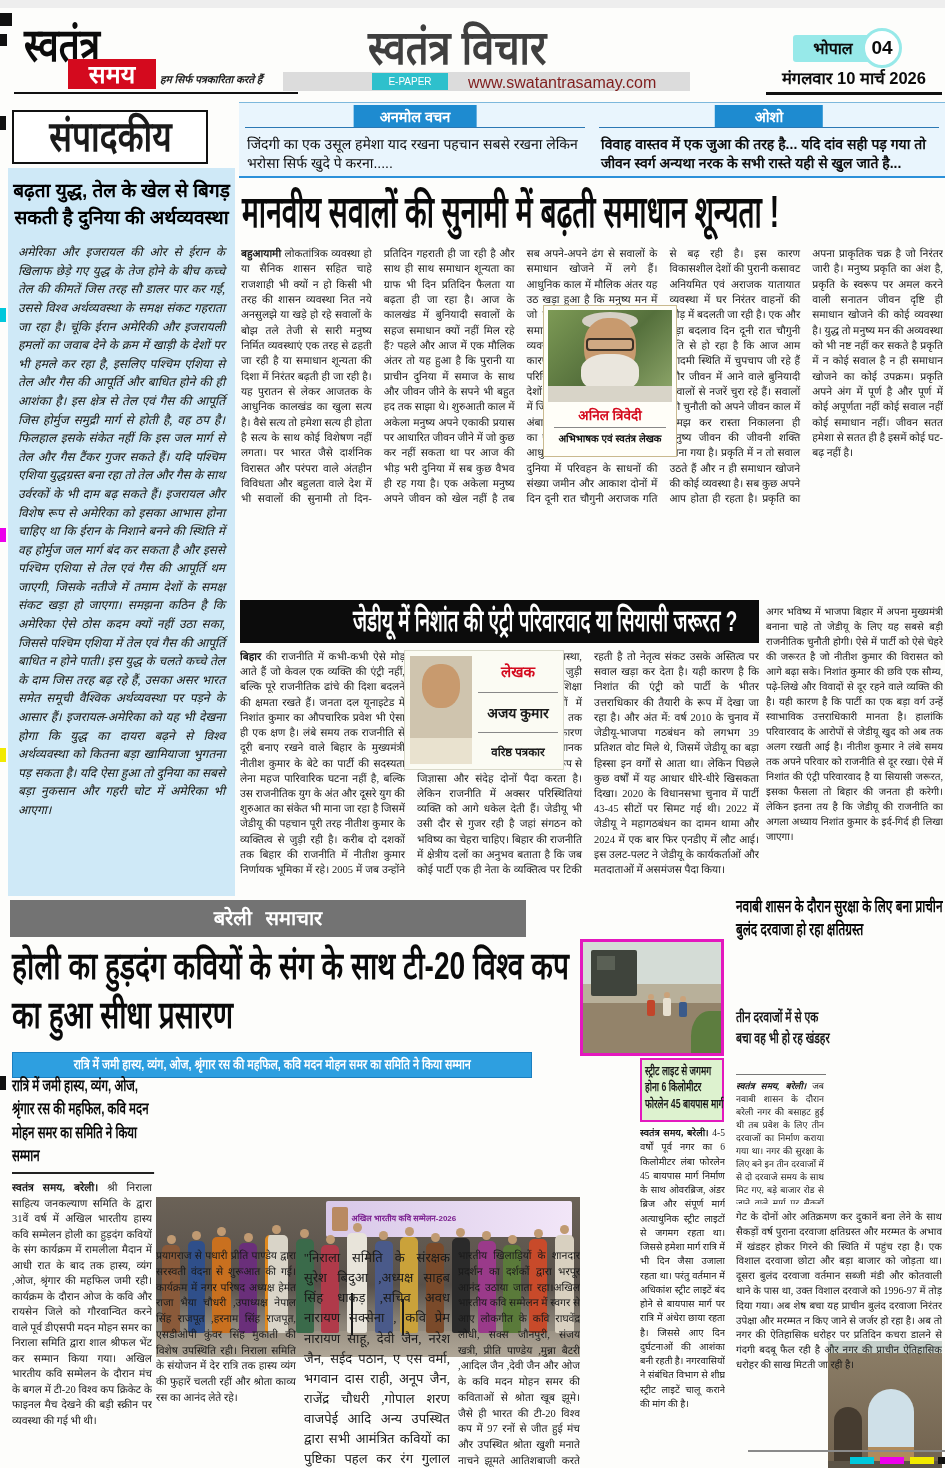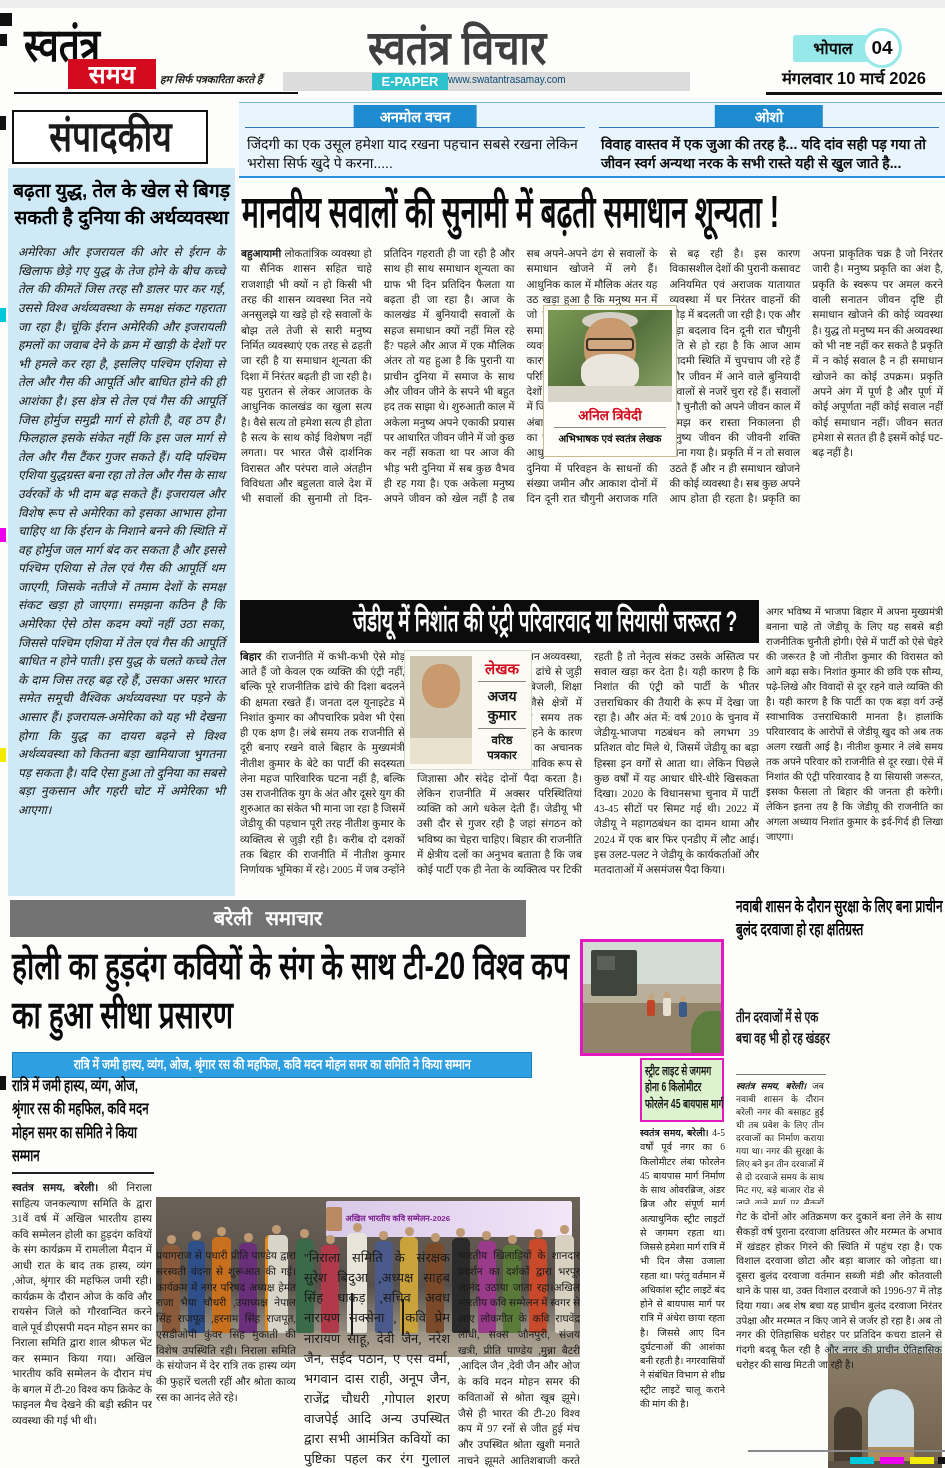--- a/index.html
+++ b/index.html
@@ -31,21 +31,21 @@
   .road-photo .verge{position:absolute;right:0;bottom:0;width:30px;height:42px;background:#5d7d3f;border-radius:60% 0 0 0;}
   .worker{position:absolute;border-radius:2px;}
   .worker:before{content:"";position:absolute;top:-6px;left:50%;transform:translateX(-50%);width:6px;height:6px;border-radius:50%;background:#caa27a;}
   .gate-photo{background:linear-gradient(#8d7f68,#6e5f4c);}
   .gate-photo .sky{position:absolute;top:0;left:0;right:0;height:12px;background:#c8d2cc;}
   .gate-photo .arch{position:absolute;left:40px;bottom:18px;width:46px;height:74px;background:#cfe0e8;border-radius:23px 23px 0 0;}
   .gate-photo .arch i{position:absolute;display:block;bottom:0;left:0;right:0;height:16px;background:#b08a5a;}
   .gate-photo .sidearch{position:absolute;left:6px;bottom:18px;width:28px;height:56px;background:#463c30;border-radius:14px 14px 0 0;}
   .gate-photo .rubble{position:absolute;bottom:0;left:0;right:0;height:20px;background:#5c5346;}
   .group-photo{background:linear-gradient(180deg,#6b6257 0%,#57504a 55%,#8d867a 80%,#a39a8c 100%);}
-  .group-photo .banner{position:absolute;top:4px;left:40%;right:2%;height:32px;background:linear-gradient(90deg,#d8c8e8,#f2e6f8);border-radius:2px;display:flex;align-items:center;gap:4px;padding:2px 0;}
+  .group-photo .banner{position:absolute;top:4px;left:40%;right:2%;height:32px;background:linear-gradient(90deg,#d8c8e8,#f2e6f8);border-radius:2px;display:flex;align-items:center;gap:4px;padding:2px 6px;}
   .group-photo .banner .bface{width:16px;height:24px;background:#b98a62;border-radius:2px;flex:none;}
   .group-photo .banner .btxt{font-size:8px;font-weight:bold;color:#7a1f8f;line-height:1.1;font-family:"Liberation Sans",sans-serif;}
   .group-photo .floor{position:absolute;bottom:0;left:0;right:0;height:26px;background:linear-gradient(#9b9284,#b0a798);}
   .group-photo .people{position:absolute;left:6px;right:6px;bottom:24px;display:flex;justify-content:space-between;align-items:flex-end;}
   .person{display:flex;flex-direction:column;align-items:center;}
   .person .ph{width:9px;height:9px;border-radius:50%;background:#c09a72;margin-bottom:1px;}
   .person .pb{border-radius:5px 5px 2px 2px;}
   .group-photo .mic{position:absolute;bottom:22px;width:2px;height:42px;background:#1c1c1c;}
   
   .mark{position:absolute;left:0;}
@@ -68,22 +68,22 @@
     <span class="cond" style="font-size:46px;font-weight:900;color:#0b0b0b;transform:scaleX(0.8);">स्वतंत्र</span>
   </div>
   <div class="abs sans" style="left:68px;top:51px;width:88px;height:30px;background:#d40a1e;color:#fff;font-weight:800;font-size:25px;text-align:center;line-height:30px;">समय</div>
   <div class="abs" style="left:160px;top:64px;font-size:10.5px;font-style:italic;font-weight:bold;color:#222;">हम सिर्फ पत्रकारिता करते हैं</div>
   <div class="abs" style="left:283px;top:64px;width:407px;height:19px;background:#dcdcdc;"></div>
   <div class="abs" style="left:14px;top:84px;width:284px;height:2px;background:#111;"></div>
 
   <div class="abs sans" style="left:368px;top:6px;">
     <span class="cond" style="font-size:47px;font-weight:800;color:#3f3f3f;transform:scaleX(0.85);">स्वतंत्र विचार</span>
   </div>
-  <div class="abs sans" style="left:372px;top:65px;width:76px;height:17px;background:#2ec0cc;color:#fff;font-size:13px;font-weight:700;text-align:center;line-height:17px;">E-PAPER</div>
-  <div class="abs sans" style="left:448px;top:66px;font-size:10px;color:#0c4a6e;">www.swatantrasamay.com</div>
+  <div class="abs sans" style="left:372px;top:65px;width:76px;height:17px;background:#2ec0cc;color:#fff;font-size:10px;font-weight:400;text-align:center;line-height:17px;">E-PAPER</div>
+  <div class="abs sans" style="left:468px;top:66px;font-size:16px;color:#7f1d1d;">www.swatantrasamay.com</div>
 
   <div class="abs sans" style="left:793px;top:27px;width:80px;height:27px;background:#97e9e9;border-radius:3px;text-align:center;line-height:27px;font-size:16px;font-weight:800;color:#0b0b0b;">भोपाल</div>
   <div class="abs sans" style="left:862px;top:20px;width:40px;height:40px;background:#fff;border:3px solid #97e9e9;border-radius:50%;box-sizing:border-box;text-align:center;line-height:34px;font-size:19px;font-weight:900;color:#0b0b0b;">04</div>
   <div class="abs sans" style="left:768px;top:58px;width:172px;text-align:center;font-size:16.5px;font-weight:800;color:#0b0b0b;">मंगलवार 10 मार्च 2026</div>
   <div class="abs" style="left:766px;top:84px;width:176px;height:3px;background:#111;"></div>
 
   <div class="abs" style="left:239px;top:94px;width:706px;height:76px;background:#e9f5fd;border-top:1px solid #7db8dc;border-bottom:2px solid #2b90d9;box-sizing:border-box;">
     <div class="abs" style="left:6px;top:0;width:340px;height:74px;">
       <div class="abs" style="left:0;top:24px;width:340px;height:1px;background:#2b78b4;"></div>
       <div class="abs sans" style="left:50%;transform:translateX(-50%);top:2px;background:#1e8bd0;color:#fff;font-size:14.5px;font-weight:800;padding:1px 26px;">अनमोल वचन</div>
@@ -124,21 +124,21 @@
     <div class="sans" style="text-align:center;font-size:10px;font-weight:700;color:#111;">अभिभाषक एवं स्वतंत्र लेखक</div>
   </div>
 
   <div class="abs sans" style="left:240px;top:592px;width:519px;height:43px;background:#0c0c0c;text-align:center;">
     <span class="cond" style="font-size:30px;font-weight:800;color:#fff;transform:scaleX(0.63);transform-origin:50% 0;line-height:42px;">जेडीयू में निशांत की एंट्री परिवारवाद या सियासी जरूरत ?</span>
   </div>
   <div class="abs clip just" style="left:240px;top:641px;width:519px;height:246px;column-count:3;column-gap:12px;font-size:10.5px;line-height:1.45;">
     <span class="lead">बिहार</span>
     <span>की राजनीति में कभी-कभी ऐसे मोड़ आते हैं जो केवल एक व्यक्ति की एंट्री नहीं, बल्कि पूरे राजनीतिक ढांचे की दिशा बदलने की क्षमता रखते हैं। जनता दल यूनाइटेड में निशांत कुमार का औपचारिक प्रवेश भी ऐसा ही एक क्षण है। लंबे समय तक राजनीति से दूरी बनाए रखने वाले बिहार के मुख्यमंत्री नीतीश कुमार के बेटे का पार्टी की सदस्यता लेना महज पारिवारिक घटना नहीं है, बल्कि उस राजनीतिक युग के अंत और दूसरे युग की शुरुआत का संकेत भी माना जा रहा है जिसमें जेडीयू की पहचान पूरी तरह नीतीश कुमार के व्यक्तित्व से जुड़ी रही है। करीब दो दशकों तक बिहार की राजनीति में नीतीश कुमार निर्णायक भूमिका में रहे। 2005 में जब उन्होंने सत्ता संभाली तो राज्य की पहचान अव्यवस्था, अपराध और कमजोर बुनियादी ढांचे से जुड़ी हुई थी। उसके बाद सड़क, बिजली, शिक्षा और महिला सशक्तिकरण जैसे क्षेत्रों में बदलाव लाया गया। ये लंबे समय तक आध्यात्मिक सन्दर्भों में व्यस्त रहने के कारण भी चर्चा में रहे। ऐसे व्यक्ति का अचानक सक्रिय राजनीति में उतरना स्वाभाविक रूप से जिज्ञासा और संदेह दोनों पैदा करता है। लेकिन राजनीति में अक्सर परिस्थितियां व्यक्ति को आगे धकेल देती हैं। जेडीयू भी उसी दौर से गुजर रही है जहां संगठन को भविष्य का चेहरा चाहिए। बिहार की राजनीति में क्षेत्रीय दलों का अनुभव बताता है कि जब कोई पार्टी एक ही नेता के व्यक्तित्व पर टिकी रहती है तो नेतृत्व संकट उसके अस्तित्व पर सवाल खड़ा कर देता है। यही कारण है कि निशांत की एंट्री को पार्टी के भीतर उत्तराधिकार की तैयारी के रूप में देखा जा रहा है। और अंत में: वर्ष 2010 के चुनाव में जेडीयू-भाजपा गठबंधन को लगभग 39 प्रतिशत वोट मिले थे, जिसमें जेडीयू का बड़ा हिस्सा इन वर्गों से आता था। लेकिन पिछले कुछ वर्षों में यह आधार धीरे-धीरे खिसकता दिखा। 2020 के विधानसभा चुनाव में पार्टी 43-45 सीटों पर सिमट गई थी। 2022 में जेडीयू ने महागठबंधन का दामन थामा और 2024 में एक बार फिर एनडीए में लौट आई। इस उलट-पलट ने जेडीयू के कार्यकर्ताओं और मतदाताओं में असमंजस पैदा किया।</span>
   </div>
-  <div class="abs" style="left:404px;top:642px;width:128px;height:120px;background:#fbfbf3;border:1px solid #d8d8c8;box-sizing:border-box;padding:5px;display:flex;gap:6px;">
+  <div class="abs" style="left:404px;top:642px;width:160px;height:120px;background:#fbfbf3;border:1px solid #d8d8c8;box-sizing:border-box;padding:5px;display:flex;gap:6px;">
     <div class="photo ajay-photo" style="width:62px;height:100%;flex:none;">
       <i class="head"></i>
         <i class="shirt"></i>
     </div>
     <div class="sans" style="flex:1;display:flex;flex-direction:column;justify-content:space-around;text-align:center;">
       <div style="font-size:15px;font-weight:800;color:#d40a1e;">लेखक</div>
       <div class="hr1"></div>
       <div style="font-size:14px;font-weight:800;">अजय कुमार</div>
       <div class="hr1"></div>
       <div style="font-size:11.5px;font-weight:700;">वरिष्ठ पत्रकार</div>

